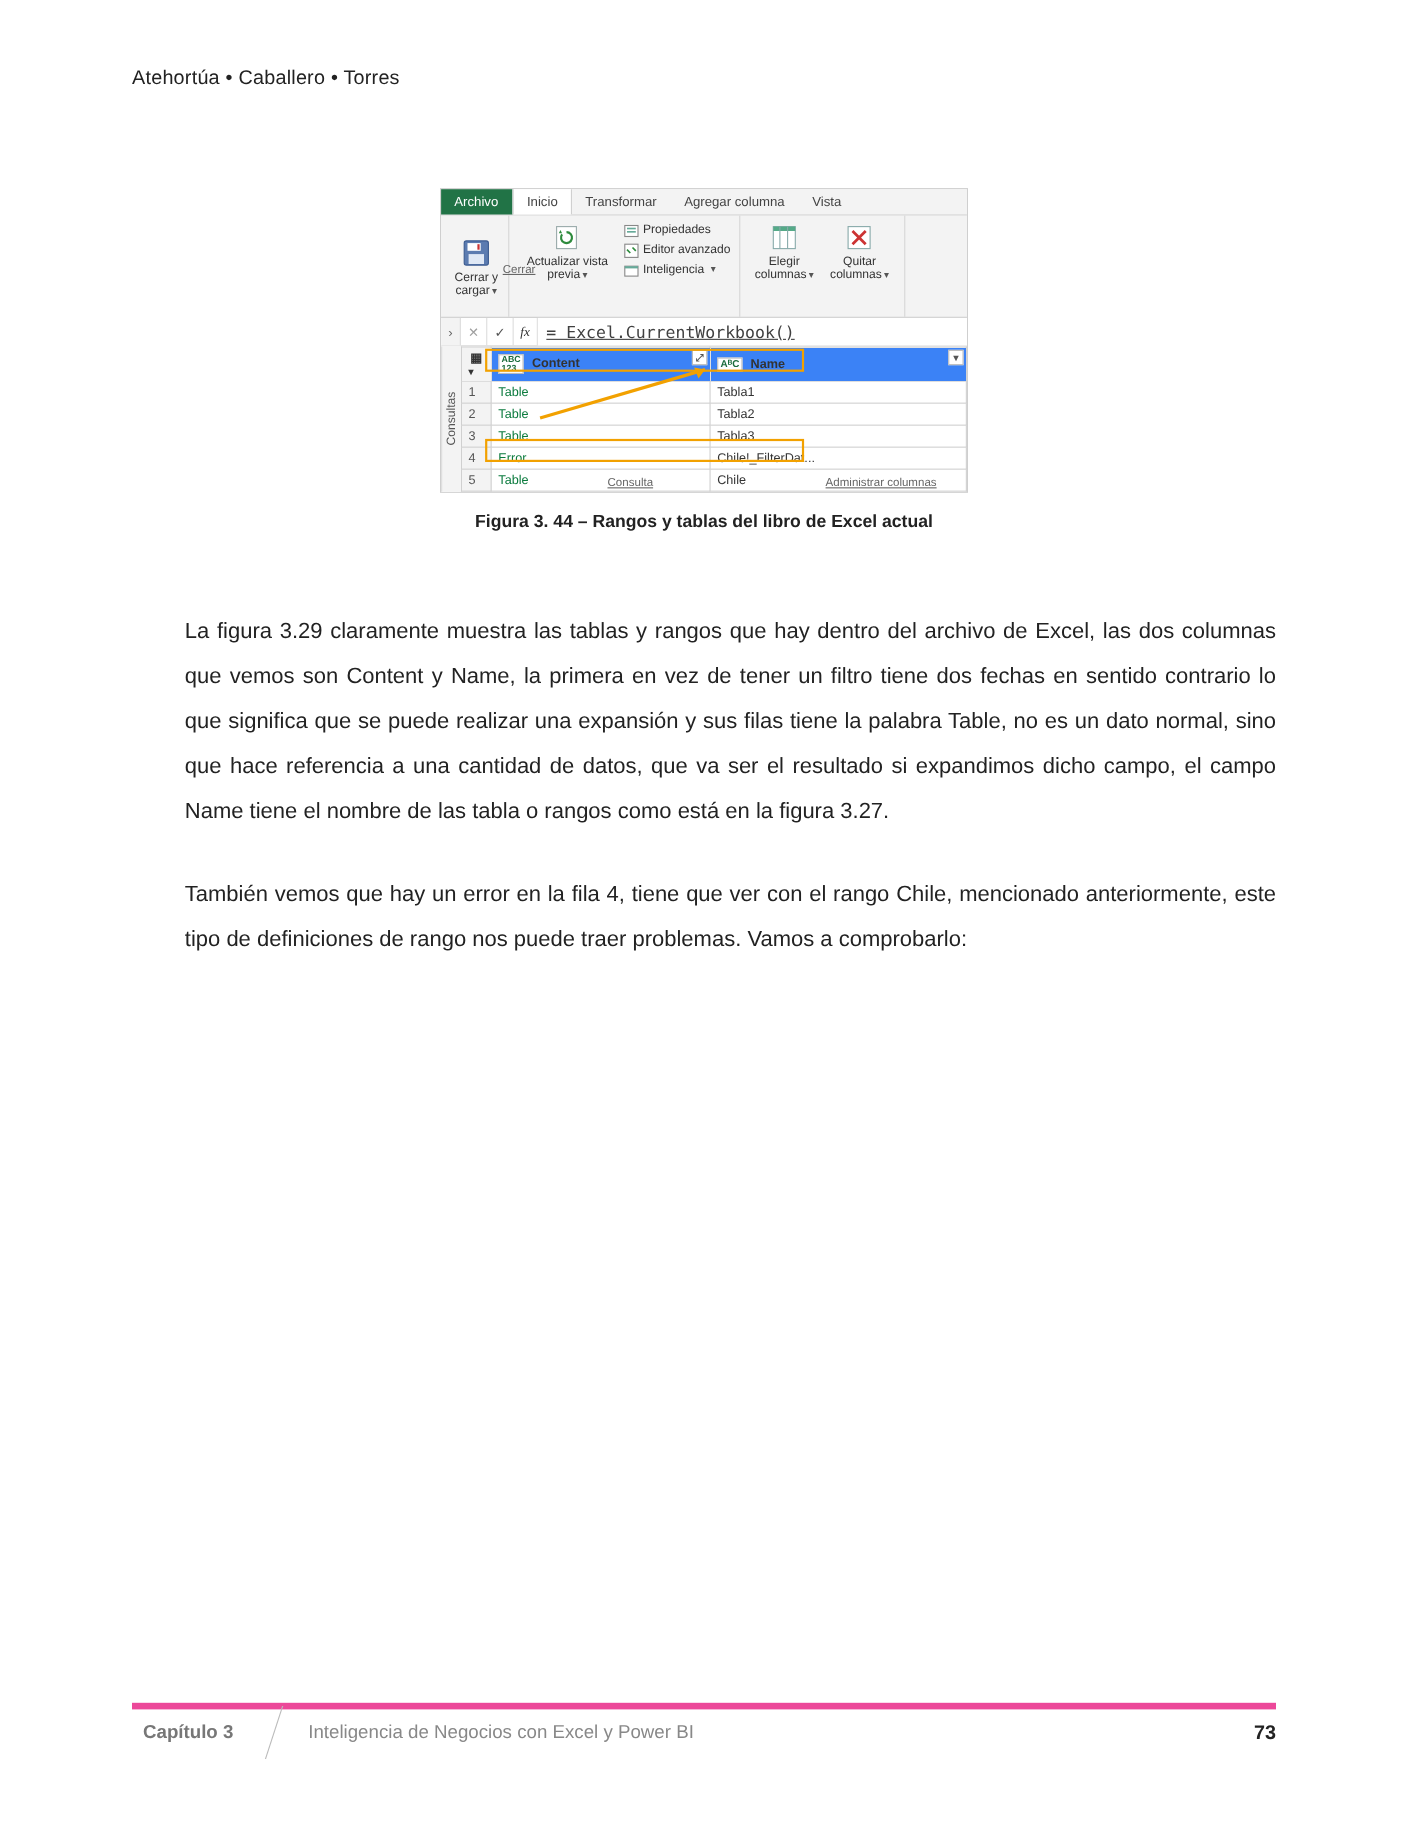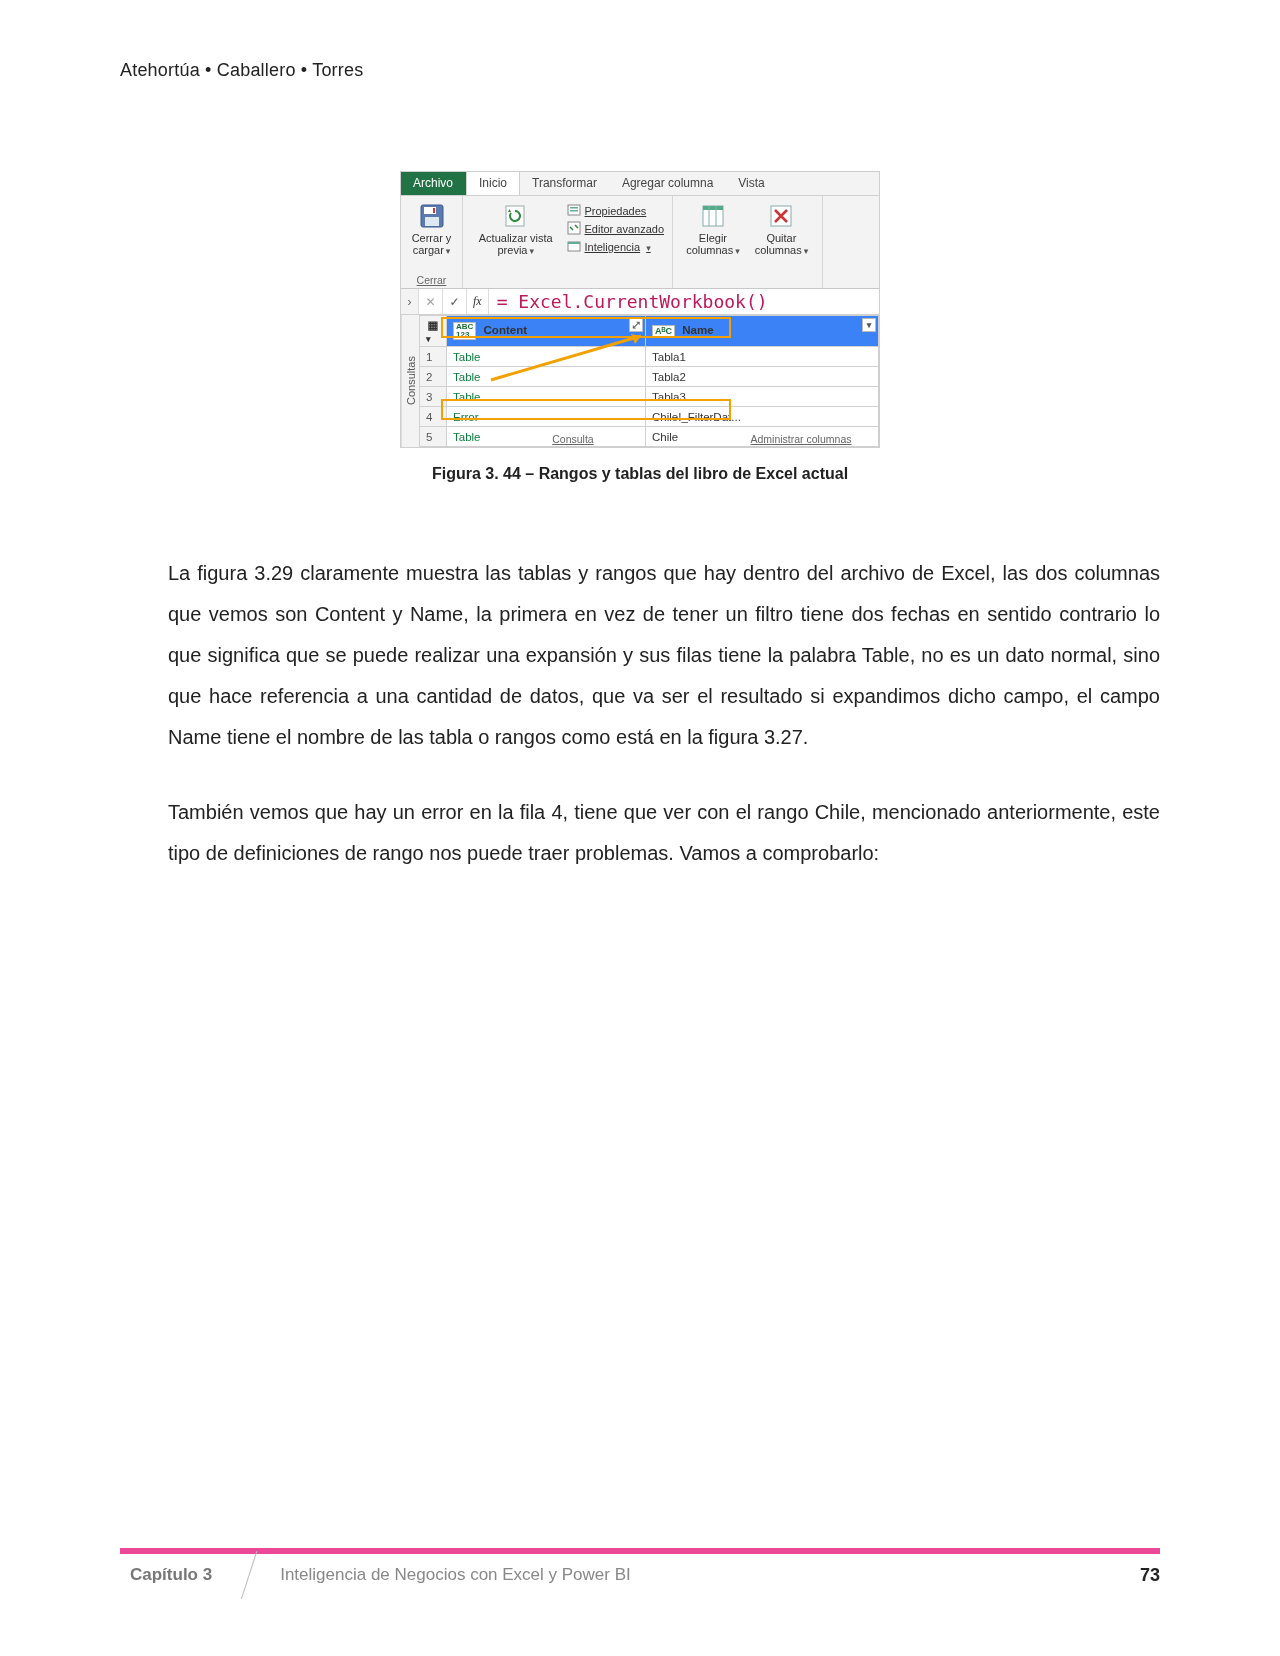--- a/index.html
+++ b/index.html
@@ -63,21 +63,20 @@
   
   .ribbon-body {
     display: flex;
     background: #f3f3f3;
     border-bottom: 1px solid #c8c8c8;
   }
   .ribbon-group {
     border-right: 1px solid #d6d6d6;
     padding: 4px 8px 2px 8px;
     display: flex;
-    flex-direction: column;
     align-items: center;
     justify-content: space-between;
     min-height: 92px;
   }
   .ribbon-group .group-label {
     font-size: 10.5px;
     color: #666;
     margin-top: 4px;
     text-align: center;
     width: 100%;
@@ -93,24 +92,23 @@
     color: #333;
     padding: 2px 2px;
     min-width: 48px;
   }
   .big-btn .btxt { text-align: center; }
   .icon32 {
     width: 28px; height: 28px;
     display: inline-flex; align-items: center; justify-content: center;
   }
   .mini-row {
-    display: flex; align-items: flex-end; gap: 4px;
+    display: flex; align-items: flex-start; gap: 4px;
     font-size: 11px; color: #333; padding: 1px 0;
     white-space: nowrap;
-    text-decoration: underline;
   }
   .mini-icon { width: 14px; height: 14px; display:inline-flex; align-items:center; justify-content:center; }
   .drop-tri::after {
     content: "▾"; font-size: 9px; color: #555; margin-left: 2px;
   }
 
   
   .formula-row {
     display: flex; align-items: center;
     background: #fff;
@@ -126,22 +124,22 @@
     width: 24px; text-align:center; color:#555; font-size:12px;
     border-right:1px solid #ddd; height:100%; display:flex; align-items:center; justify-content:center;
   }
   .fx-btn.cancel { color:#a0a0a0; }
   .fx-label {
     font-style: italic; font-family: "Times New Roman", serif;
     padding: 0 6px; color:#333; border-right:1px solid #ddd;
     height:100%; display:flex; align-items:center;
   }
   .fx-input {
-    flex:1; padding: 0 8px; font-family: Consolas, monospace; font-size: 18px; color:#be185d;
-    height:100%; display:flex; align-items:center; background:#fff;
+    flex:1; padding: 0 8px; font-family: Consolas, monospace; font-size: 15px; color:#404040;
+    height:100%; display:flex; align-items:center; background:#fff;text-decoration:underline;
   }
 
   
   .table-area { display:flex; background:#fff; }
   .side-tab {
     width: 18px; background:#f3f3f3; border-right:1px solid #ddd;
     display:flex; align-items:center; justify-content:center;
     writing-mode: vertical-rl; transform: rotate(180deg);
     font-size: 11px; color:#555; padding: 4px 0;
   }

